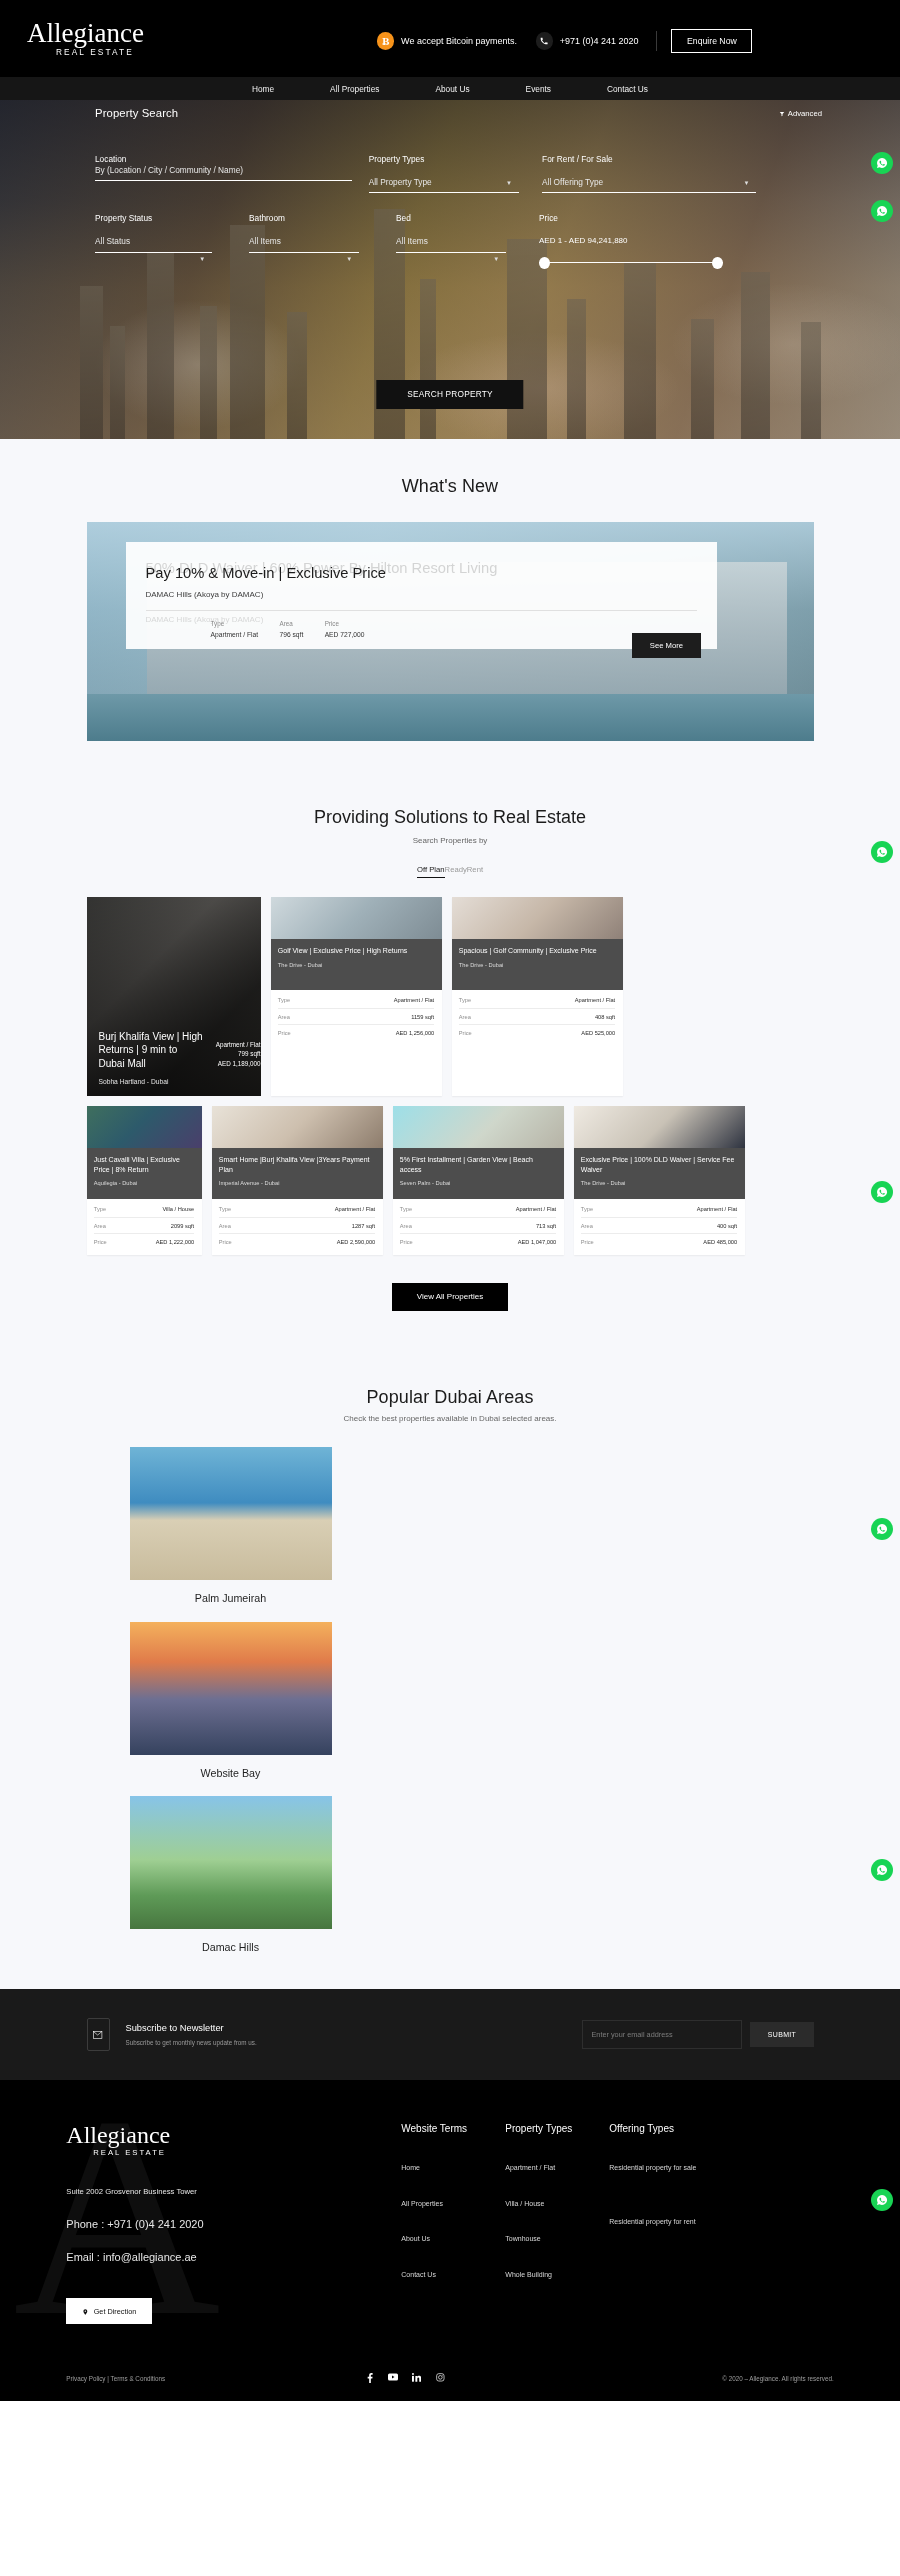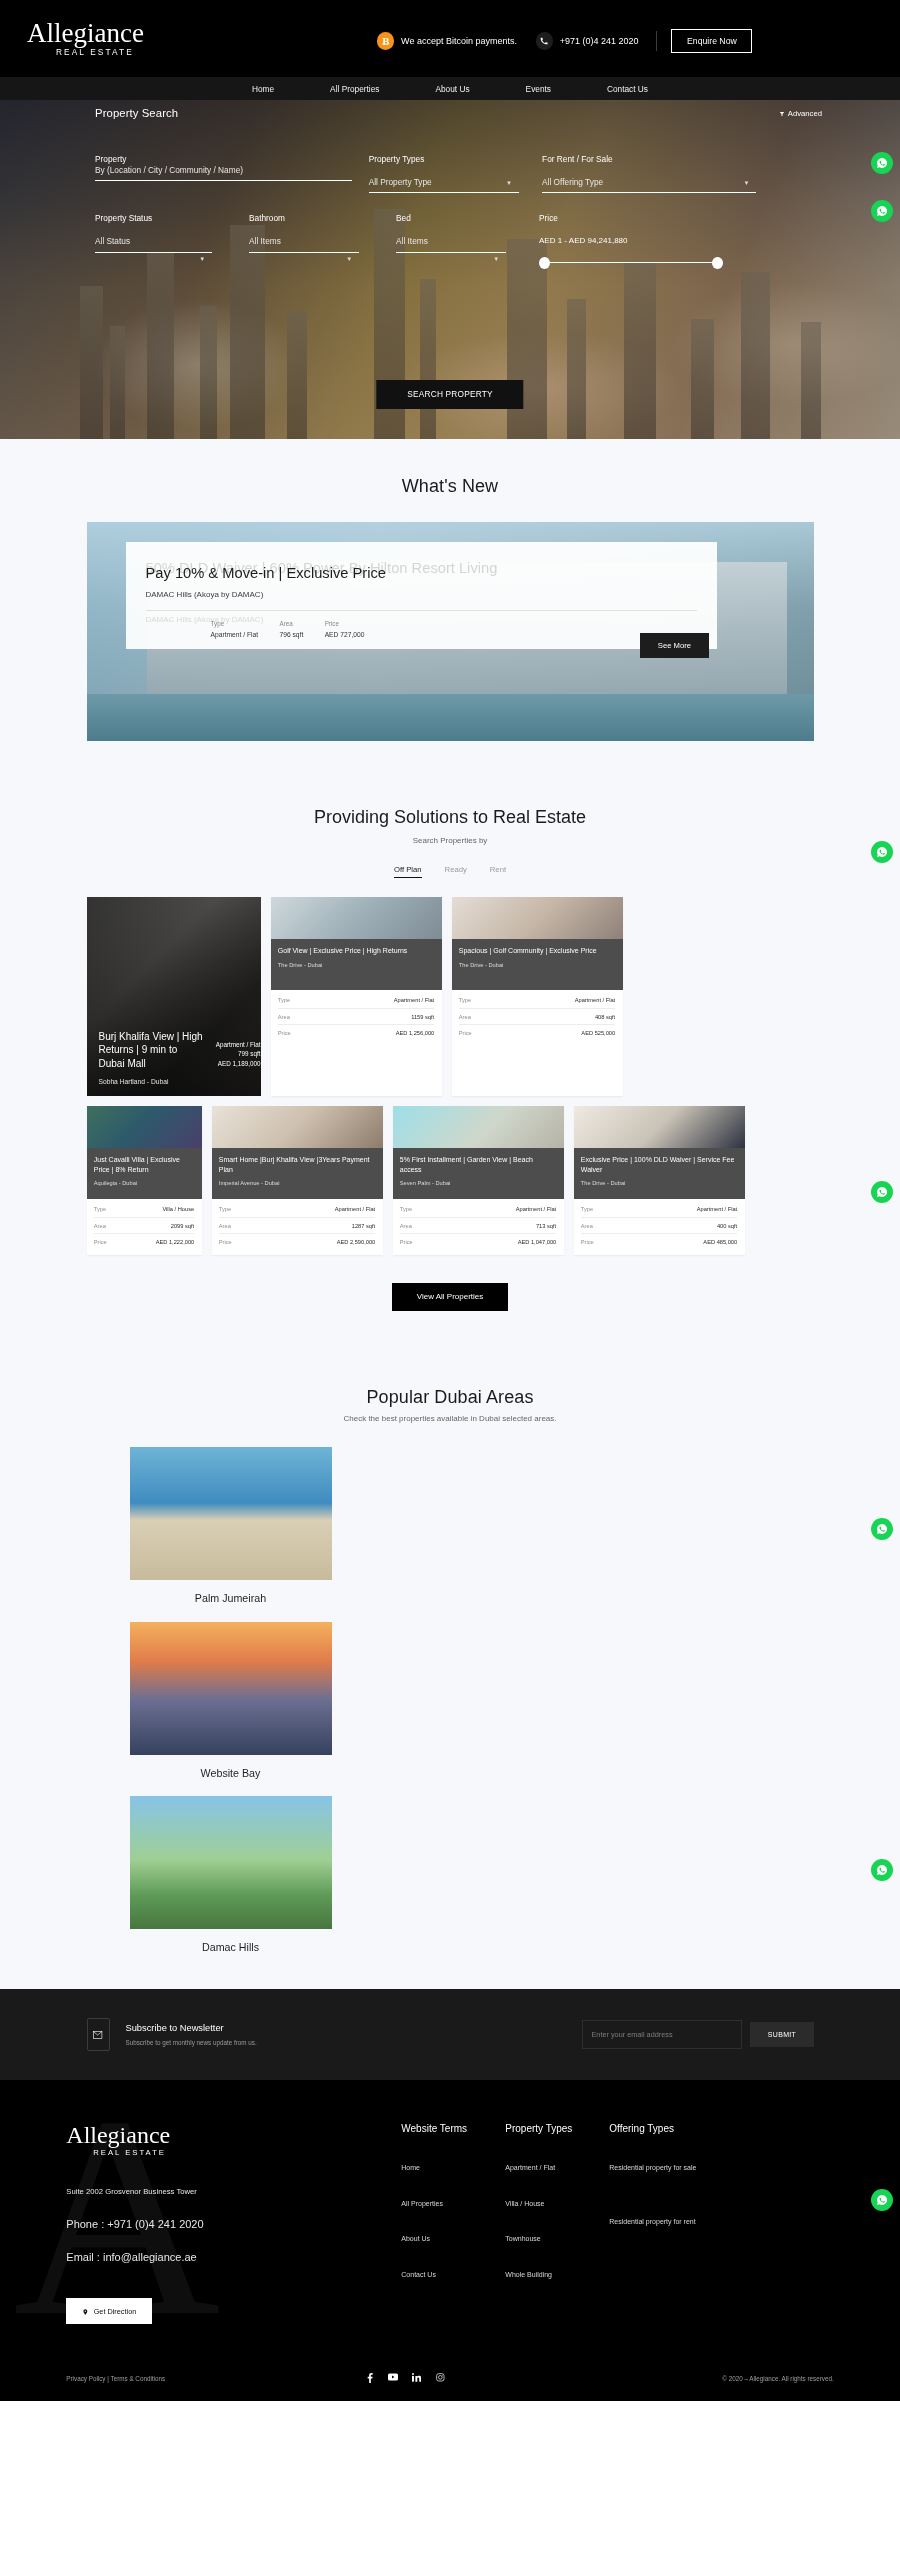--- a/index.html
+++ b/index.html
@@ -185,29 +185,29 @@
   .slide-loc { font-size: 8px; color:#3c3c3c; margin-top: 9.3px; position:relative; z-index:2; }
   .slide-hr { height:0.7px; background:#e0e0e0; margin: 10.7px 0 0; }
   .slide-ghost-loc {
     position:absolute; left:20px; top: 73px; color: rgba(150,150,150,.35); font-size: 8px;
   }
   .slide-table { display:flex; margin-top: 9.3px; padding-left: 65px; font-size: 6.7px; color:#555; position:relative; z-index:2;}
   .slide-table .col { margin-right: 21.4px; }
   .slide-table .th { color:#888; font-size: 6.3px; }
   .slide-table .td { color:#333; font-size: 6.7px; margin-top: 4px; }
   .see-more {
-    position:absolute; right: 8px; bottom: -9.3px;
+    position:absolute; right: 16px; bottom: -9.3px;
     background:#1d1d1d; color:#fff; border:none; padding: 8px 17.4px;
     font-size: 7.7px; cursor:pointer; font-family:"Liberation Sans", sans-serif;
   }
 
   
   .solutions { padding-top: 40px; padding-bottom: 40px; }
   .sec-title-2 { text-align:center; font-size: 18px; line-height: 1.35; color:#1b1b1b; font-weight:400;}
-  .tabs { display:flex; justify-content:center; gap: 23px; margin-top: 20px; }
+  .tabs { display:flex; justify-content:center; margin-top: 20px; }
   .tab { font-size: 7.7px; color:#9a9a9a; padding-bottom:3.3px; cursor:pointer; }
   .tab.active { color:#1a1a1a; border-bottom: 1.3px solid #111; }
 
   .grid-wrap { width: 727px; margin: 18.7px auto 0; }
   .grid-row { display:flex; gap: 10px; }
   .grid-row + .grid-row { margin-top: 10px; }
 
   .card-feature {
     width: 174px; background:#fff; position:relative; overflow:hidden;
     height: 199px;
@@ -388,21 +388,21 @@
         <span>
           <svg class="svg-ico" width="6" height="6" viewBox="0 0 24 24" fill="#fff">
               <path d="M3 4h18l-7 8v7l-4 2v-9z"></path>
             </svg>
         </span>
         <span>Advanced</span>
       </div>
 
       <div class="search-row row1">
         <div class="sfield f1">
-          <span class="lbl">Property</span>
+          <span class="lbl">Location</span>
           <span class="val">By (Location / City / Community / Name)</span>
           <div class="underline"></div>
         </div>
         <div class="sfield f2">
           <span class="lbl">Property Types</span>
           <span class="val">All Property Type</span>
           <span class="caret">▼</span>
           <div class="underline"></div>
         </div>
         <div class="sfield f3">

